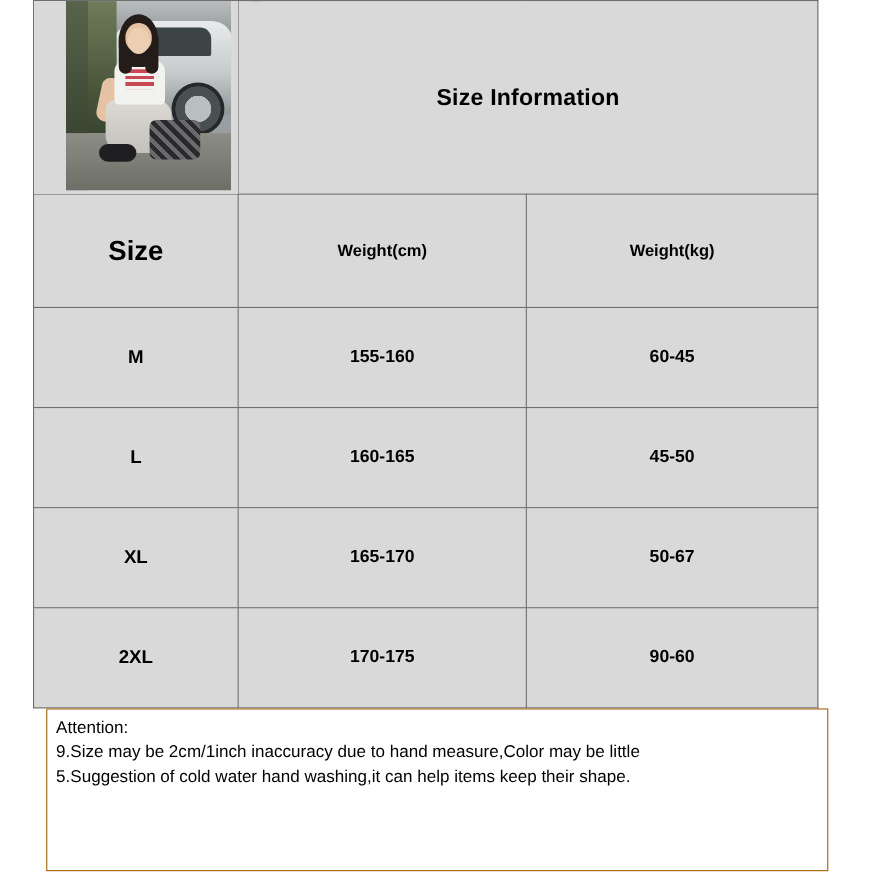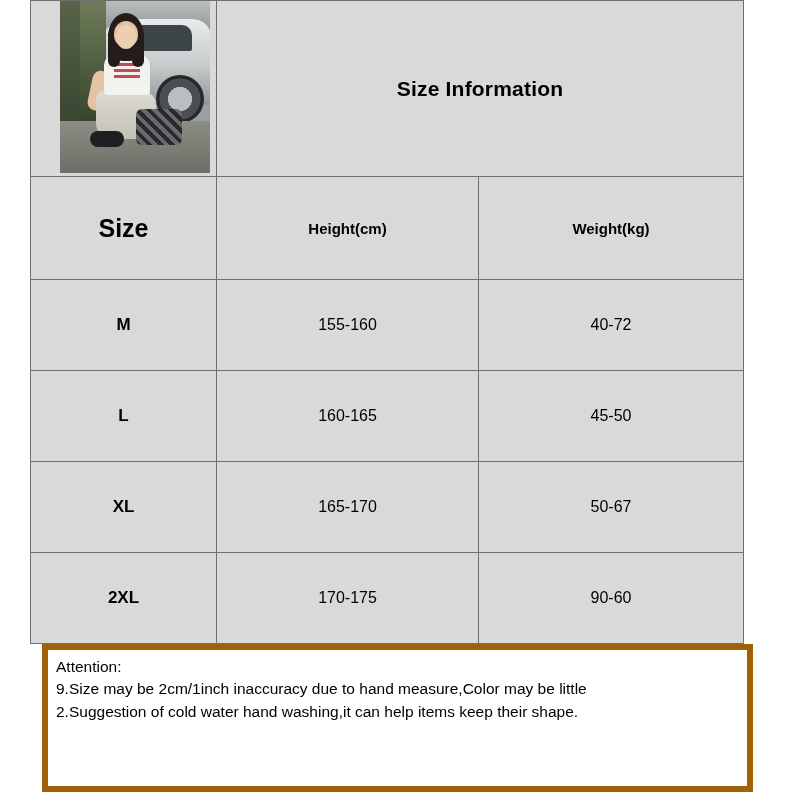--- a/index.html
+++ b/index.html
@@ -78,31 +78,31 @@
     height: 88px;
   }
 
   .cell-size {
     font-size: 17px;
     font-weight: bold;
   }
 
   .cell-val {
     font-size: 16px;
-    font-weight: normal;
+    font-weight: bold;
   }
 
   
   .attention {
     position: absolute;
     left: 42px;
     top: 644px;
     width: 711px;
     height: 148px;
-    border: 6px solid #a16207;
+    border: 1px solid #a16207;
     background: #ffffff;
     box-sizing: border-box;
     padding: 6px 8px 0 8px;
   }
 
   .attention p {
     margin: 0;
     color: #000000;
     font-size: 15.5px;
     line-height: 1.45;
@@ -248,28 +248,28 @@
             <div class="ph-face"></div>
             <div class="ph-bag"></div>
             <div class="ph-shoe"></div>
           </div>
         </td>
         <td class="title-cell" colspan="2">Size Information</td>
       </tr>
 
       <tr class="row-cols">
         <td class="col-size">Size</td>
-        <td class="col-h">Height(cm)</td>
+        <td class="col-h">Weight(cm)</td>
         <td class="col-w">Weight(kg)</td>
       </tr>
 
       <tr class="row-data">
         <td class="cell-size">M</td>
         <td class="cell-val">155-160</td>
-        <td class="cell-val">40-72</td>
+        <td class="cell-val">60-45</td>
       </tr>
 
       <tr class="row-data">
         <td class="cell-size">L</td>
         <td class="cell-val">160-165</td>
         <td class="cell-val">45-50</td>
       </tr>
 
       <tr class="row-data">
         <td class="cell-size">XL</td>
@@ -281,16 +281,16 @@
         <td class="cell-size">2XL</td>
         <td class="cell-val">170-175</td>
         <td class="cell-val">90-60</td>
       </tr>
     </tbody>
   </table>
 
   <div class="attention">
     <p>Attention:</p>
     <p>9.Size may be 2cm/1inch inaccuracy due to hand measure,Color may be little</p>
-    <p>2.Suggestion of cold water hand washing,it can help items keep their shape.</p>
+    <p>5.Suggestion of cold water hand washing,it can help items keep their shape.</p>
   </div>
 
 </div>
 
 </body></html>

